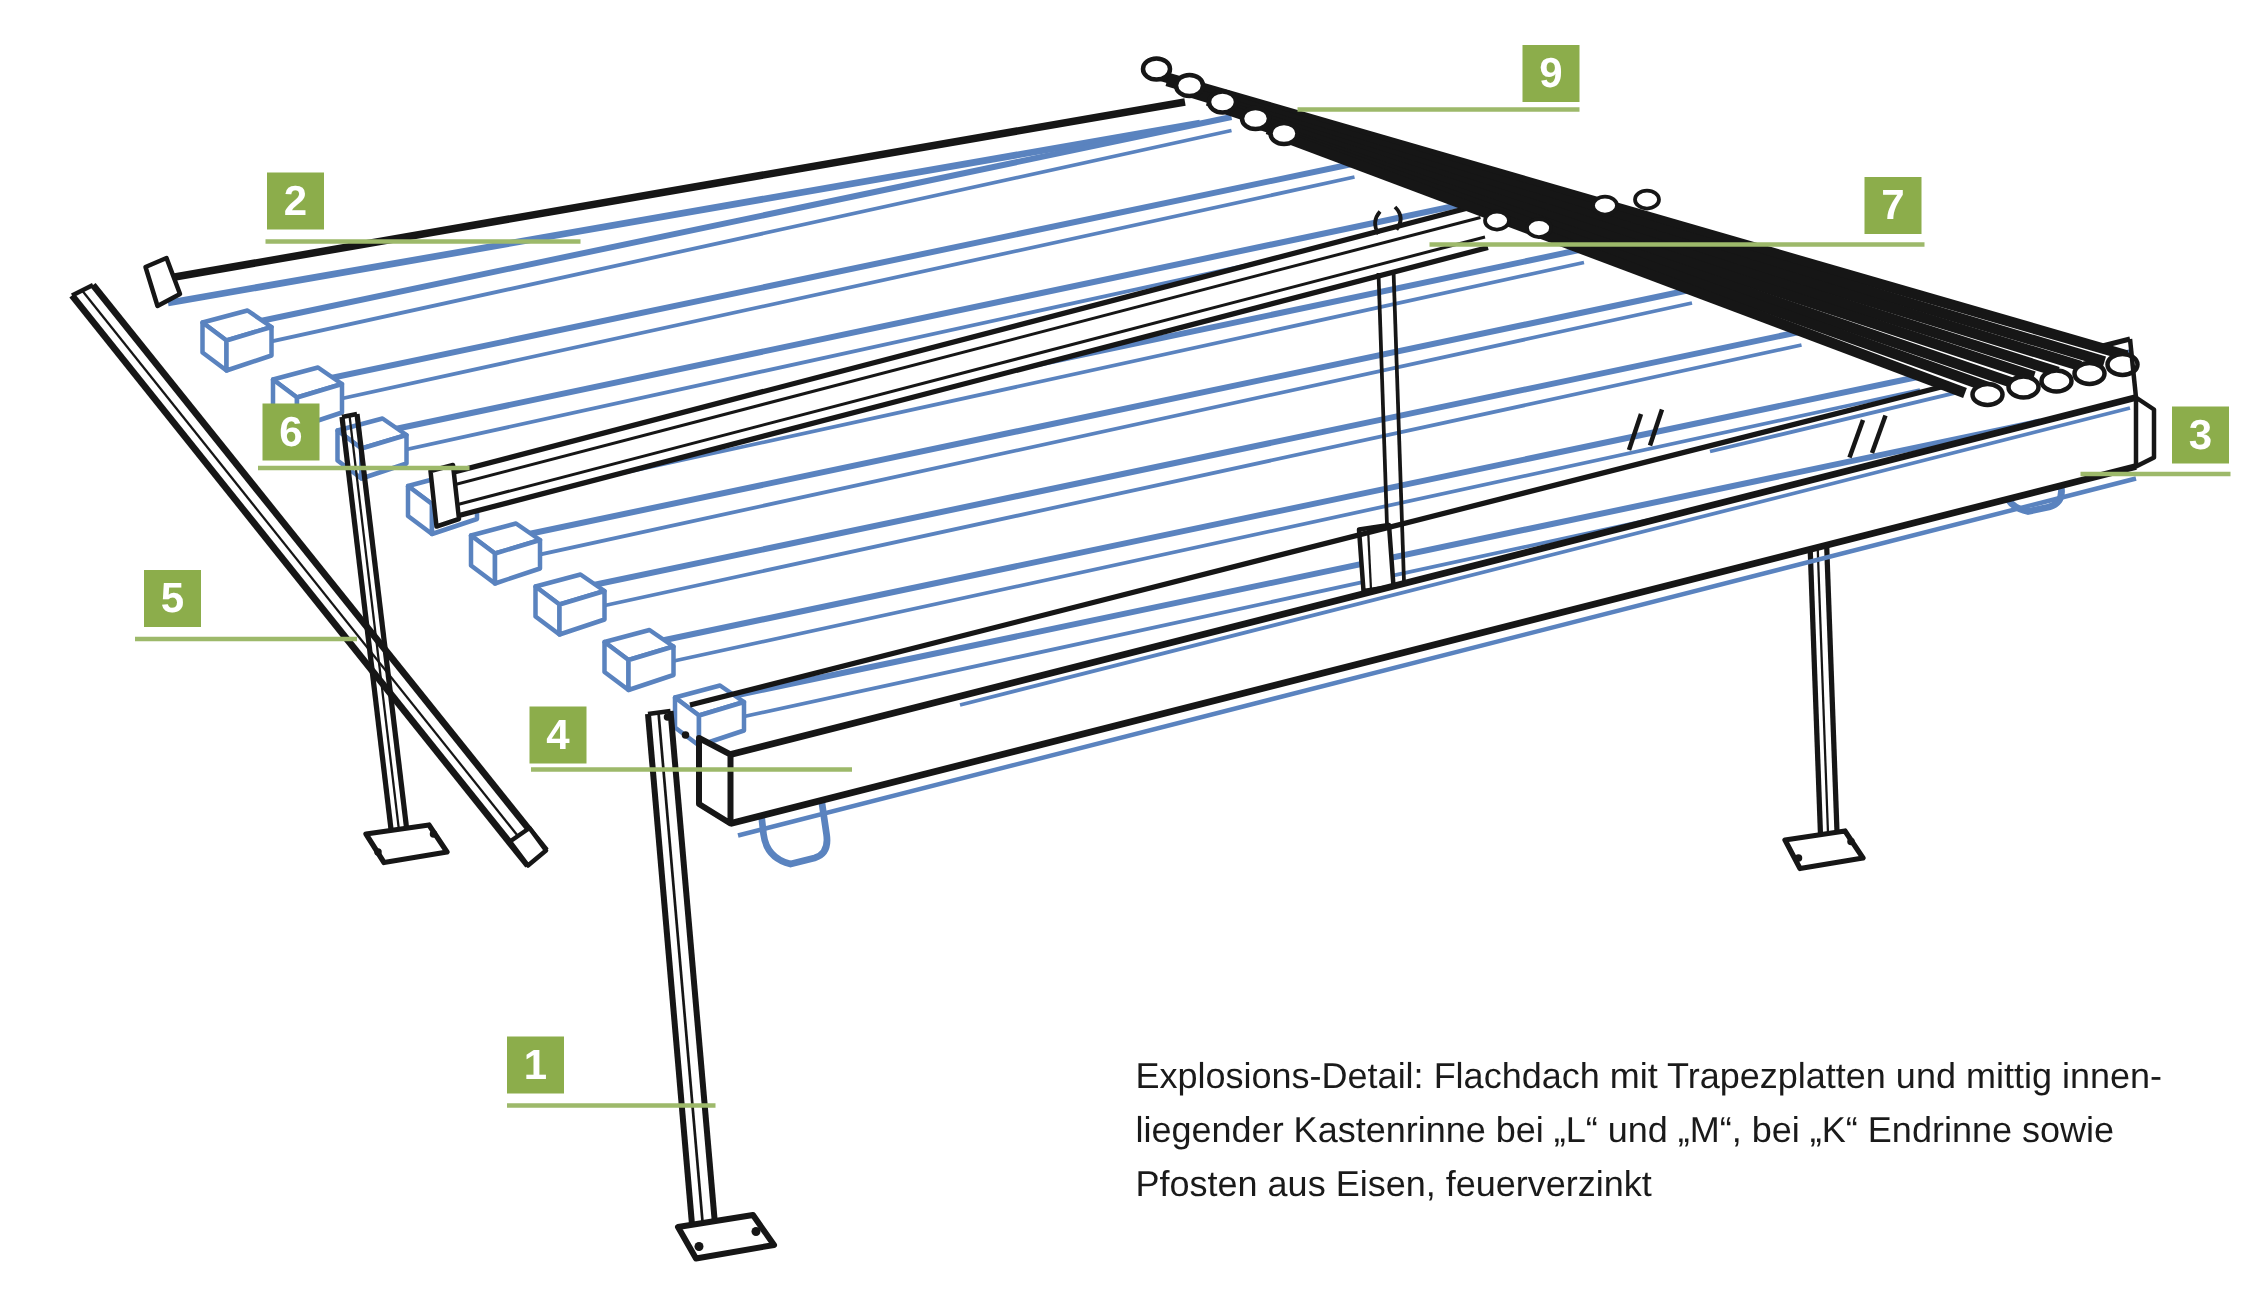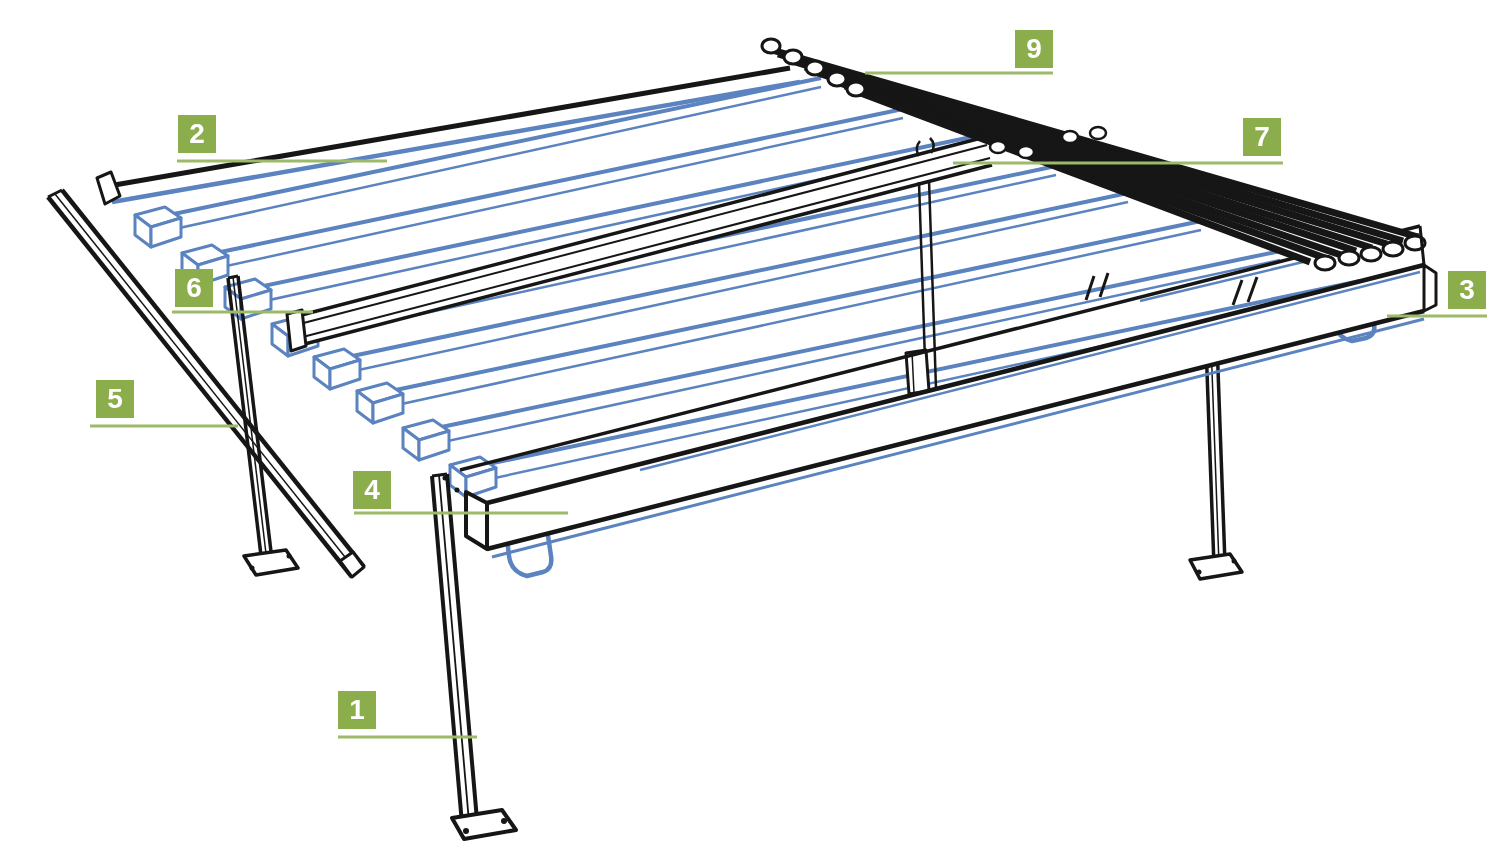--- a/index.html
+++ b/index.html
@@ -204,14 +204,19 @@
 <div class="callout" style="left:175px;top:269px">
       <span>6</span>
     </div>
 <div class="callout" style="left:1243px;top:118px">
       <span>7</span>
     </div>
 <div class="callout" style="left:1015px;top:30px">
       <span>9</span>
     </div>
 
-
+<div class="caption">
+  <div>Explosions-Detail: Flachdach mit Trapezplatten und mittig innen-</div>
+  <div>liegender Kastenrinne bei „L“ und „M“, bei „K“ Endrinne sowie</div>
+  <div>Pfosten aus Eisen, feuerverzinkt</div>
 </div>
 
+</div>
+
 </body></html>

